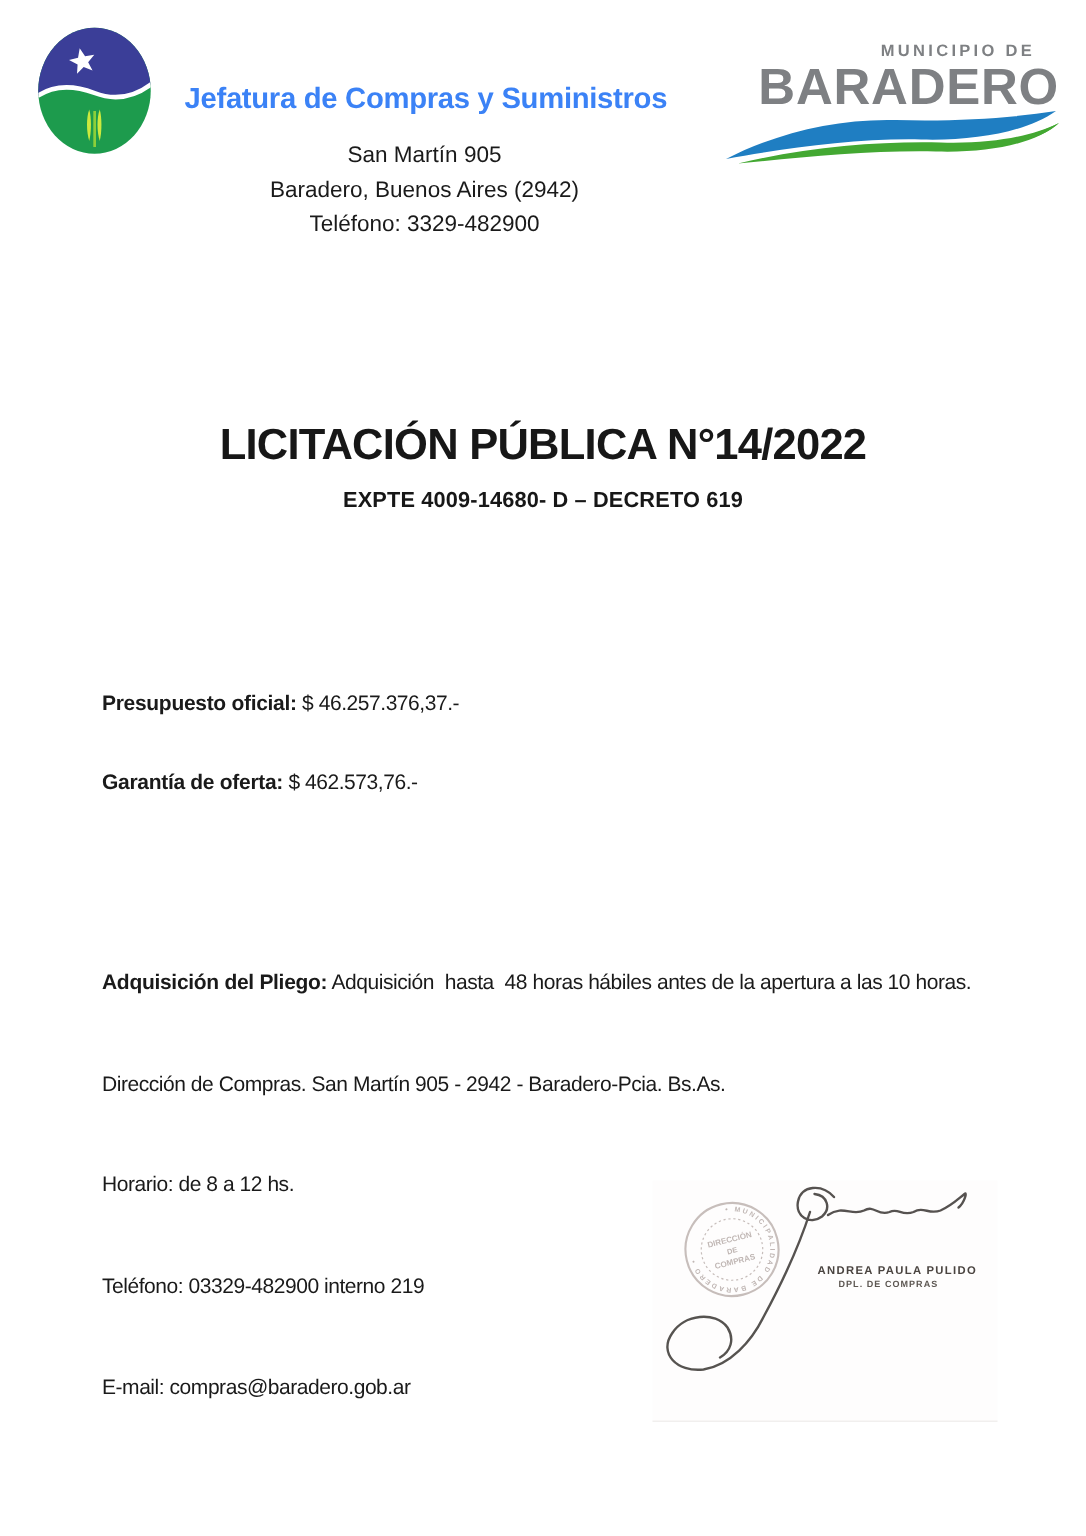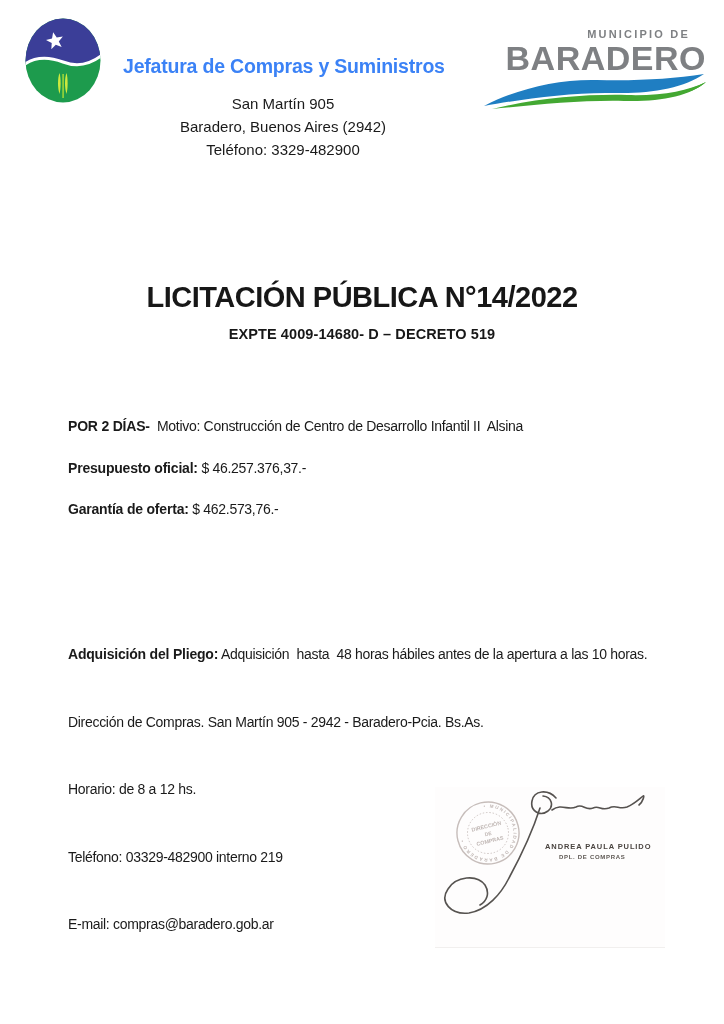--- a/index.html
+++ b/index.html
@@ -39,21 +39,21 @@
   }
   .doc-subtitle{
     position:absolute;left:0;top:326px;width:100%;
     text-align:center;font-size:14.5px;font-weight:bold;letter-spacing:0.1px;color:#171717;
   }
   
   .body-text{position:absolute;left:68px;width:650px;font-size:14px;letter-spacing:-0.3px;color:#1a1a1a;white-space:pre-wrap;}
   .body-text b{font-weight:bold;letter-spacing:-0.2px;}
   .p1{top:418px;}
   .p2{top:439px;margin-top:21px;}
-  .p3{top:501px;}
+  .p3{top:513px;}
   .p4{top:539px;line-height:22px;}
   .p4 .block-line{display:block;}
   .p5{top:598px;line-height:22.5px;}
   .p5 .line{display:block;white-space:pre-wrap;}
   
   .sig-block{
     position:absolute;left:435px;top:787px;width:230px;height:160px;
     background:#fefdfd;border-bottom:1px solid #f1efee;
   }
   .sig-svg{position:absolute;left:0;top:0;width:230px;height:160px;}
@@ -105,23 +105,22 @@
     <div class="muni-line1">MUNICIPIO DE</div>
     <div class="muni-line2">BARADERO</div>
     <svg class="muni-wave" viewBox="0 0 228 36">
       <path d="M10,35 C55,24 105,20 145,21 C180,22 205,17 224,8 C208,22 178,28 142,27 C100,26 52,31 10,35 Z" fill="#43a832"></path>
       <path d="M2,32 C35,15 75,5 115,6 C155,7 190,5 222,0 C202,14 168,20 132,19 C90,18 40,25 2,32 Z" fill="#1f7ec2"></path>
       <path d="M150,24 C180,23 205,18 224,8 C214,18 190,24 160,26 Z" fill="#43a832"></path>
     </svg>
   </div>
 
   <div class="doc-title">LICITACIÓN PÚBLICA N°14/2022</div>
-  <div class="doc-subtitle">EXPTE 4009-14680- D – DECRETO 519</div>
+  <div class="doc-subtitle">EXPTE 4009-14680- D – DECRETO 619</div>
 
-  <div class="body-text p1"><b>POR 2 DÍAS-</b><span>  Motivo: Construcción de Centro de Desarrollo Infantil II  Alsina</span></div>
 
   <div class="body-text p2"><b>Presupuesto oficial:</b><span> $ 46.257.376,37.-</span></div>
 
   <div class="body-text p3"><b>Garantía de oferta:</b><span> $ 462.573,76.-</span></div>
 
 
   <div class="body-text p5">
     <span class="line"><b>Adquisición del Pliego:</b><span> Adquisición  hasta  48 horas hábiles antes de la apertura a las 10 horas.</span></span>
     <span class="line">Dirección de Compras. San Martín 905 - 2942 - Baradero-Pcia. Bs.As.</span>
     <span class="line">Horario: de 8 a 12 hs.</span>

